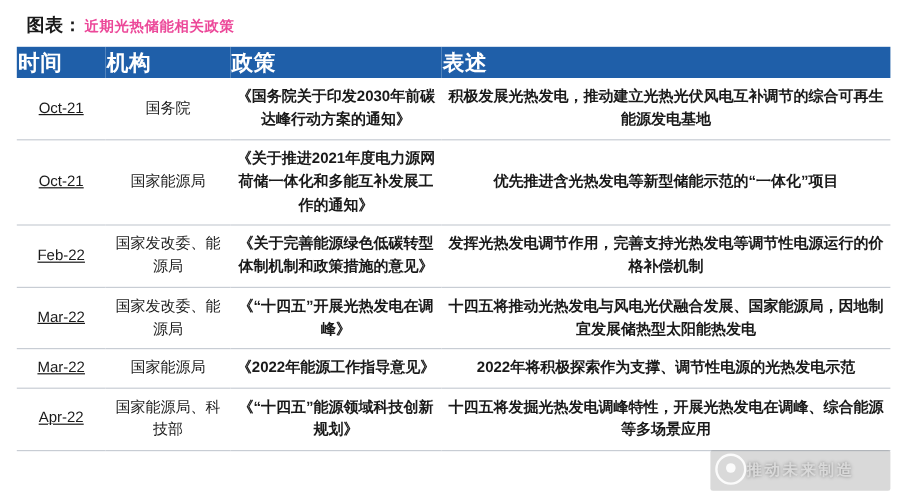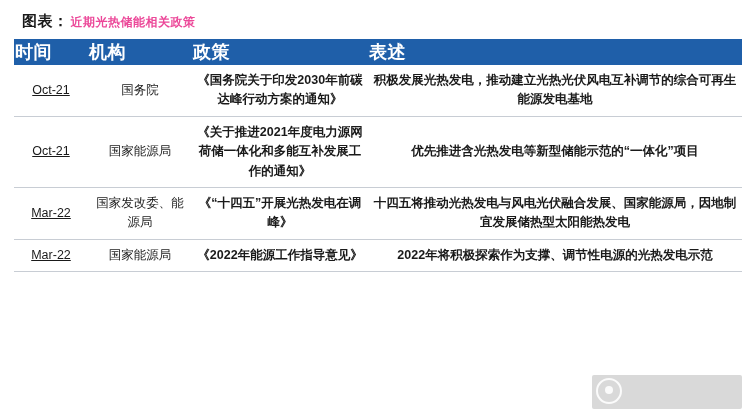--- a/index.html
+++ b/index.html
@@ -181,34 +181,47 @@
         <td class="policy-cell">《国务院关于印发2030年前碳达峰行动方案的通知》</td>
         <td class="desc-cell">积极发展光热发电，推动建立光热光伏风电互补调节的综合可再生能源发电基地</td>
       </tr>
       <tr>
         <td class="time">Oct-21</td>
         <td>国家能源局</td>
         <td class="policy-cell">《关于推进2021年度电力源网荷储一体化和多能互补发展工作的通知》</td>
         <td class="desc-cell">优先推进含光热发电等新型储能示范的“一体化”项目</td>
       </tr>
       <tr>
+        <td class="time">Feb-22</td>
+        <td>国家发改委、能源局</td>
+        <td class="policy-cell">《关于完善能源绿色低碳转型体制机制和政策措施的意见》</td>
+        <td class="desc-cell">发挥光热发电调节作用，完善支持光热发电等调节性电源运行的价格补偿机制</td>
+      </tr>
+      <tr>
         <td class="time">Mar-22</td>
         <td>国家发改委、能源局</td>
         <td class="policy-cell">《“十四五”开展光热发电在调峰》</td>
         <td class="desc-cell">十四五将推动光热发电与风电光伏融合发展、国家能源局，因地制宜发展储热型太阳能热发电</td>
       </tr>
       <tr>
         <td class="time">Mar-22</td>
         <td>国家能源局</td>
         <td class="policy-cell">《2022年能源工作指导意见》</td>
         <td class="desc-cell">2022年将积极探索作为支撑、调节性电源的光热发电示范</td>
       </tr>
+      <tr class="last-row">
+        <td class="time">Apr-22</td>
+        <td>国家能源局、科技部</td>
+        <td class="policy-cell">《“十四五”能源领域科技创新规划》</td>
+        <td class="desc-cell">十四五将发掘光热发电调峰特性，开展光热发电在调峰、综合能源等多场景应用</td>
+      </tr>
     </tbody>
   </table>
 
   <div class="watermark">
     <div class="watermark-inner">
       <div class="wm-band"></div>
       <div class="wm-circle"></div>
+      <span class="wm-text">推动未来制造</span>
     </div>
   </div>
 
 </div>
 
 </body></html>

